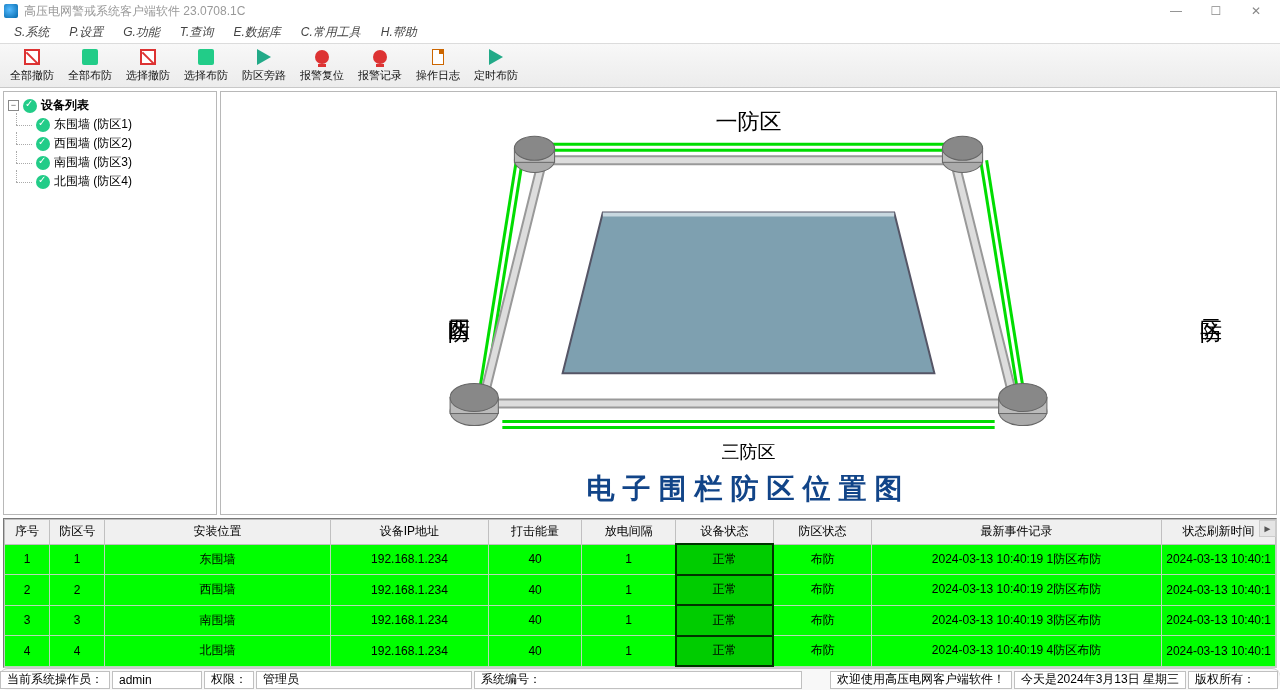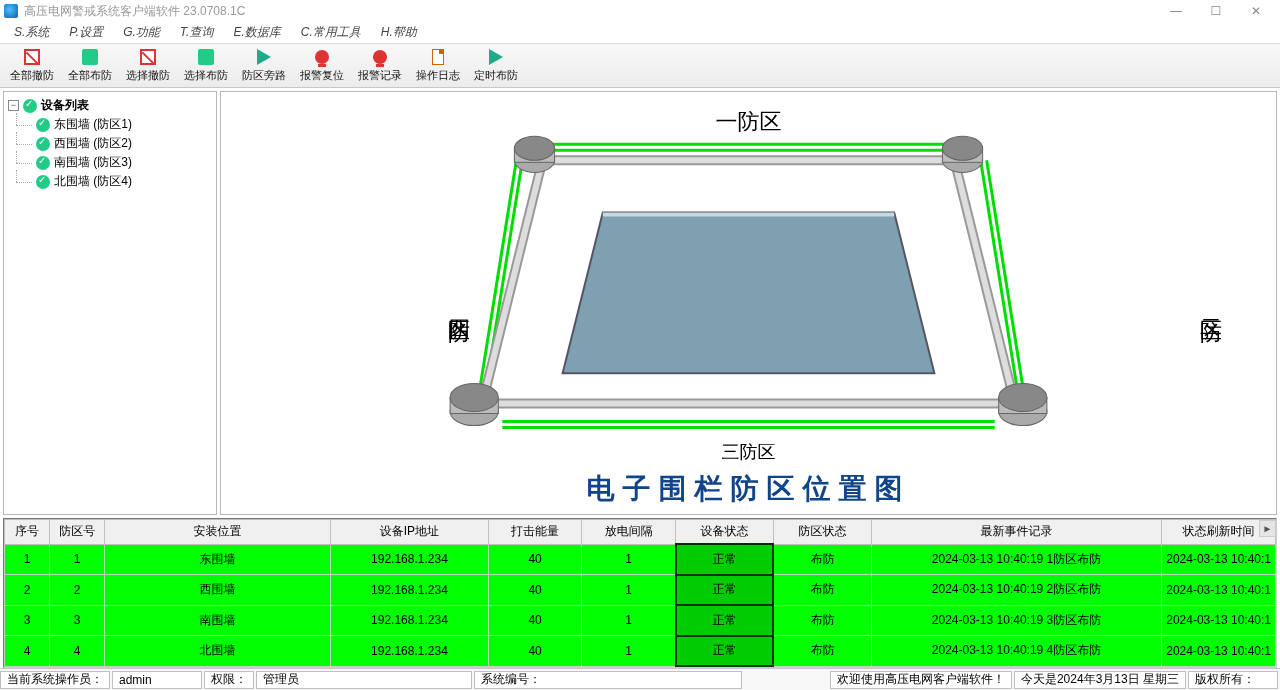--- a/index.html
+++ b/index.html
@@ -53,21 +53,21 @@
 .grid-wrap { height: 150px; border: 1px inset #ccc; margin: 0 3px; overflow: hidden; display:flex; flex-direction:row; }
 .grid { width: 100%; border-collapse: collapse; flex:1; }
 .grid th { background: #f0f0f0; border: 1px solid #c0c0c0; font-weight: normal; padding: 3px 4px; font-size: 12px; }
 .grid td { border: 1px solid #b8d8b8; text-align: center; padding: 2px 4px; background: #00ff00; font-size: 12px; white-space: nowrap; }
 .grid td.dev-status { background: #00cc00; border: 2px solid #003300; }
 .hscroll { height: 17px; background: #f0f0f0; border-top: 1px solid #ccc; position: relative; }
 .hscroll .arrow { position:absolute; top:0; width:17px; height:17px; display:flex;align-items:center;justify-content:center; color:#555; font-size:10px; background:#e5e5e5; border:1px solid #ccc;}
 .hscroll .arrow.l{left:0;} .hscroll .arrow.r{right:0;}
 
 
-.statusbar { height: 22px; background: #f8f8f8; border-top: 1px solid #c8c8c8; display: flex; align-items: center; font-size: 12px; }
+.statusbar { height: 22px; background: #f8f8f8; border-top: 1px solid #c8c8c8; display: flex; align-items: center; font-size: 12px; border-radius: 8px; }
 .statusbar .cell { border: 1px solid #c0c0c0; padding: 1px 6px; margin-right: 2px; background:#fff; height:18px; display:flex; align-items:center; white-space: nowrap; }
 .statusbar .spacer { flex: 1; }
 </style>
 </head>
 <body>
 
 <div class="titlebar">
   <span class="app-icon"></span>
   <span class="title">高压电网警戒系统客户端软件  23.0708.1C</span>
   <div class="win-btns">
@@ -302,18 +302,18 @@
     <span class="arrow l">◄</span>
     <span class="arrow r">►</span>
   </div>
 </div>
 
 <div class="statusbar">
   <span class="cell">当前系统操作员：</span>
   <span class="cell" style="width:90px">admin</span>
   <span class="cell">权限：</span>
   <span class="cell" style="width:216px">管理员</span>
-  <span class="cell" style="width:268px">系统编号：</span>
+  <span class="cell" style="width:328px">系统编号：</span>
   <span class="spacer"></span>
   <span class="cell">欢迎使用高压电网客户端软件！</span>
   <span class="cell">今天是2024年3月13日   星期三</span>
   <span class="cell" style="width:90px">版权所有：</span>
 </div>
 
 </body></html>

